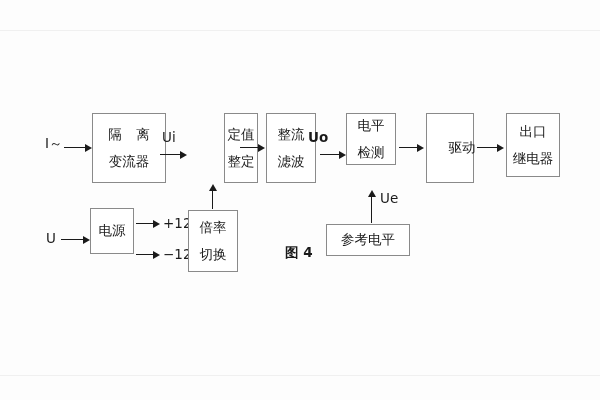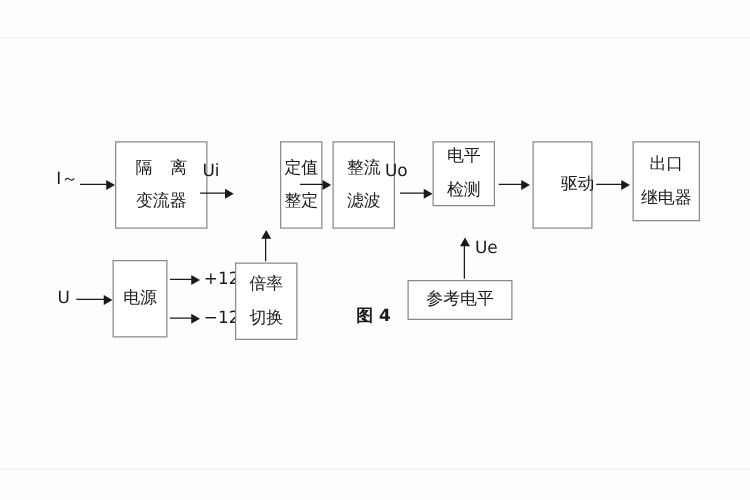--- a/index.html
+++ b/index.html
@@ -122,21 +122,21 @@
   </div>
 
   <div class="hline" style="left:240px; top:147px; width:19px;"></div>
   <div class="arrow-r" style="left:258px; top:143.5px;"></div>
 
   <div class="box" style="left:266px; top:113px; width:50px; height:70px;align-items:center;">
     <span class="ln">整流</span>
     <span class="ln">滤波</span>
   </div>
 
-  <div class="lbl lbl-lat" style="left:308px; top:131px;">Uo</div>
+  <div class="lbl lbl-lat" style="left:308px; top:131px;font-weight:bold;">Uo</div>
   <div class="hline" style="left:320px; top:154px; width:20px;"></div>
   <div class="arrow-r" style="left:339px; top:150.5px;"></div>
 
   <div class="box" style="left:346px; top:113px; width:50px; height:52px;">
     <span class="ln">电平</span>
     <span class="ln">检测</span>
   </div>
 
   <div class="hline" style="left:399px; top:147px; width:19px;"></div>
   <div class="arrow-r" style="left:417px; top:143.5px;"></div>
@@ -151,21 +151,21 @@
   <div class="box" style="left:506px; top:113px; width:54px; height:64px;">
     <span class="ln">出口</span>
     <span class="ln">继电器</span>
   </div>
 
   <div class="lbl lbl-lat" style="left:46px; top:232px;">U</div>
 
   <div class="hline" style="left:61px; top:239px; width:23px;"></div>
   <div class="arrow-r" style="left:83px; top:235.5px;"></div>
 
-  <div class="box single" style="left:90px; top:208px; width:44px; height:62px;">
+  <div class="box single" style="left:90px; top:208px; width:44px; height:46px;">
     <span class="ln">电源</span>
   </div>
 
   <div class="hline" style="left:136px; top:223px; width:18px;"></div>
   <div class="arrow-r" style="left:153px; top:219.5px;"></div>
   <div class="lbl lbl-lat" style="left:163px; top:217px;">+12V</div>
 
   <div class="hline" style="left:136px; top:254px; width:18px;"></div>
   <div class="arrow-r" style="left:153px; top:250.5px;"></div>
   <div class="lbl lbl-lat" style="left:163px; top:248px;">−12V</div>

